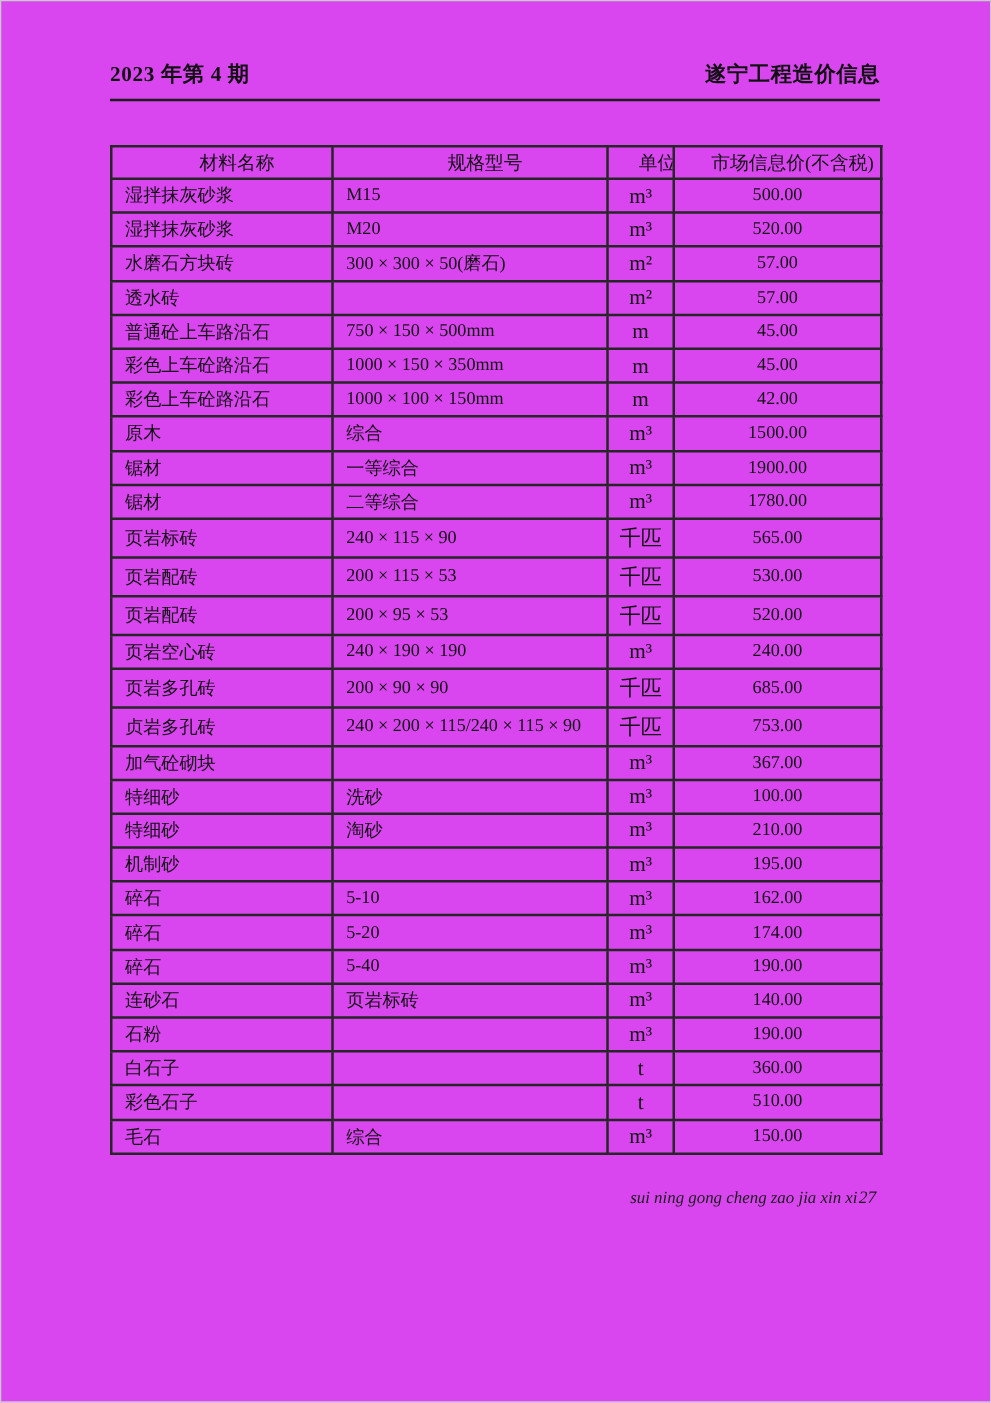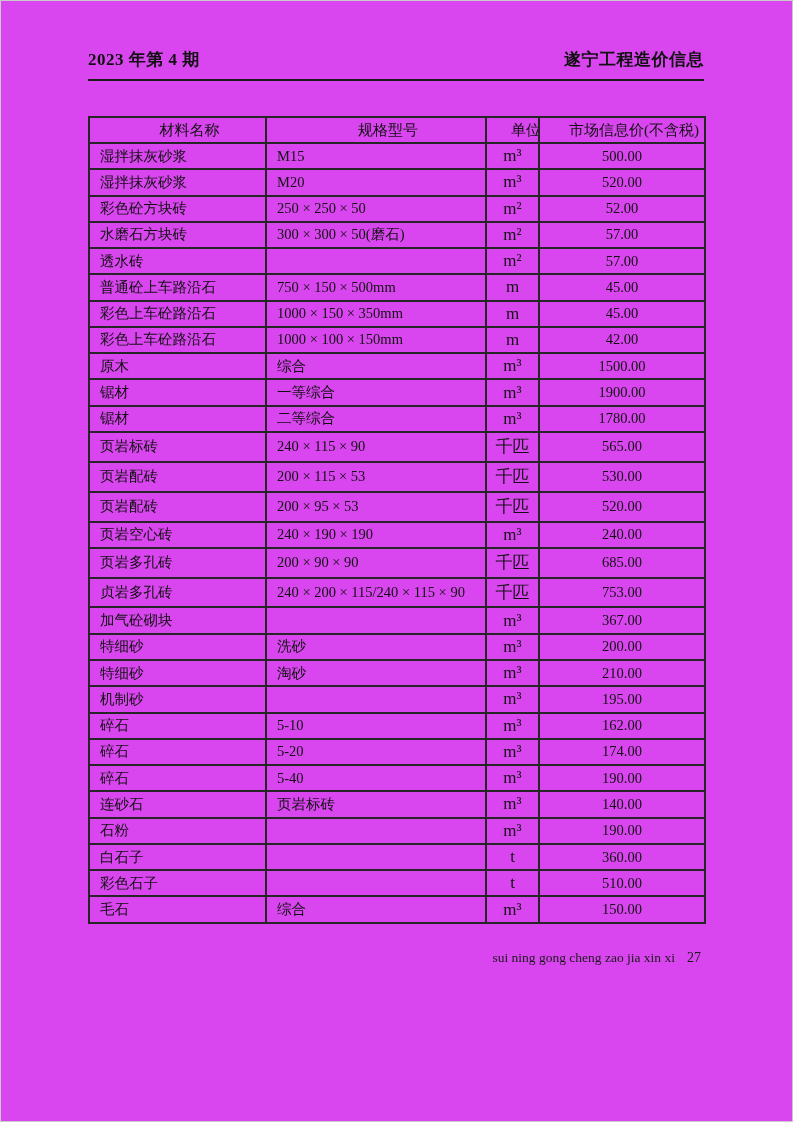--- a/index.html
+++ b/index.html
@@ -71,23 +71,24 @@
   table.materials td.c3 { font-size: 17px; }
 
   .page-footer {
     position: absolute;
     top: 950px;
     left: 88px;
     width: 613px;
     display: flex;
     justify-content: flex-end;
     align-items: baseline;
-    gap: 12px;
+    gap: 1px;
     font-size: 13.5px;
     color: #1a1a1a;
+    font-style: italic;
   }
   .page-footer .pagenum { font-size: 14px; }
 </style>
 </head>
 <body>
 
 <div class="page">
 
   <div class="page-header">
     <span>2023 年第 4 期</span>
@@ -116,26 +117,20 @@
           <td class="c3">m³</td>
           <td class="c4">500.00</td>
         </tr>
         <tr>
           <td class="c1">湿拌抹灰砂浆</td>
           <td class="c2">M20</td>
           <td class="c3">m³</td>
           <td class="c4">520.00</td>
         </tr>
         <tr>
-          <td class="c1">彩色砼方块砖</td>
-          <td class="c2">250 × 250 × 50</td>
-          <td class="c3">m²</td>
-          <td class="c4">52.00</td>
-        </tr>
-        <tr>
           <td class="c1">水磨石方块砖</td>
           <td class="c2">300 × 300 × 50(磨石)</td>
           <td class="c3">m²</td>
           <td class="c4">57.00</td>
         </tr>
         <tr>
           <td class="c1">透水砖</td>
           <td class="c2"></td>
           <td class="c3">m²</td>
           <td class="c4">57.00</td>
@@ -215,21 +210,21 @@
         <tr>
           <td class="c1">加气砼砌块</td>
           <td class="c2"></td>
           <td class="c3">m³</td>
           <td class="c4">367.00</td>
         </tr>
         <tr>
           <td class="c1">特细砂</td>
           <td class="c2">洗砂</td>
           <td class="c3">m³</td>
-          <td class="c4">200.00</td>
+          <td class="c4">100.00</td>
         </tr>
         <tr>
           <td class="c1">特细砂</td>
           <td class="c2">淘砂</td>
           <td class="c3">m³</td>
           <td class="c4">210.00</td>
         </tr>
         <tr>
           <td class="c1">机制砂</td>
           <td class="c2"></td>

